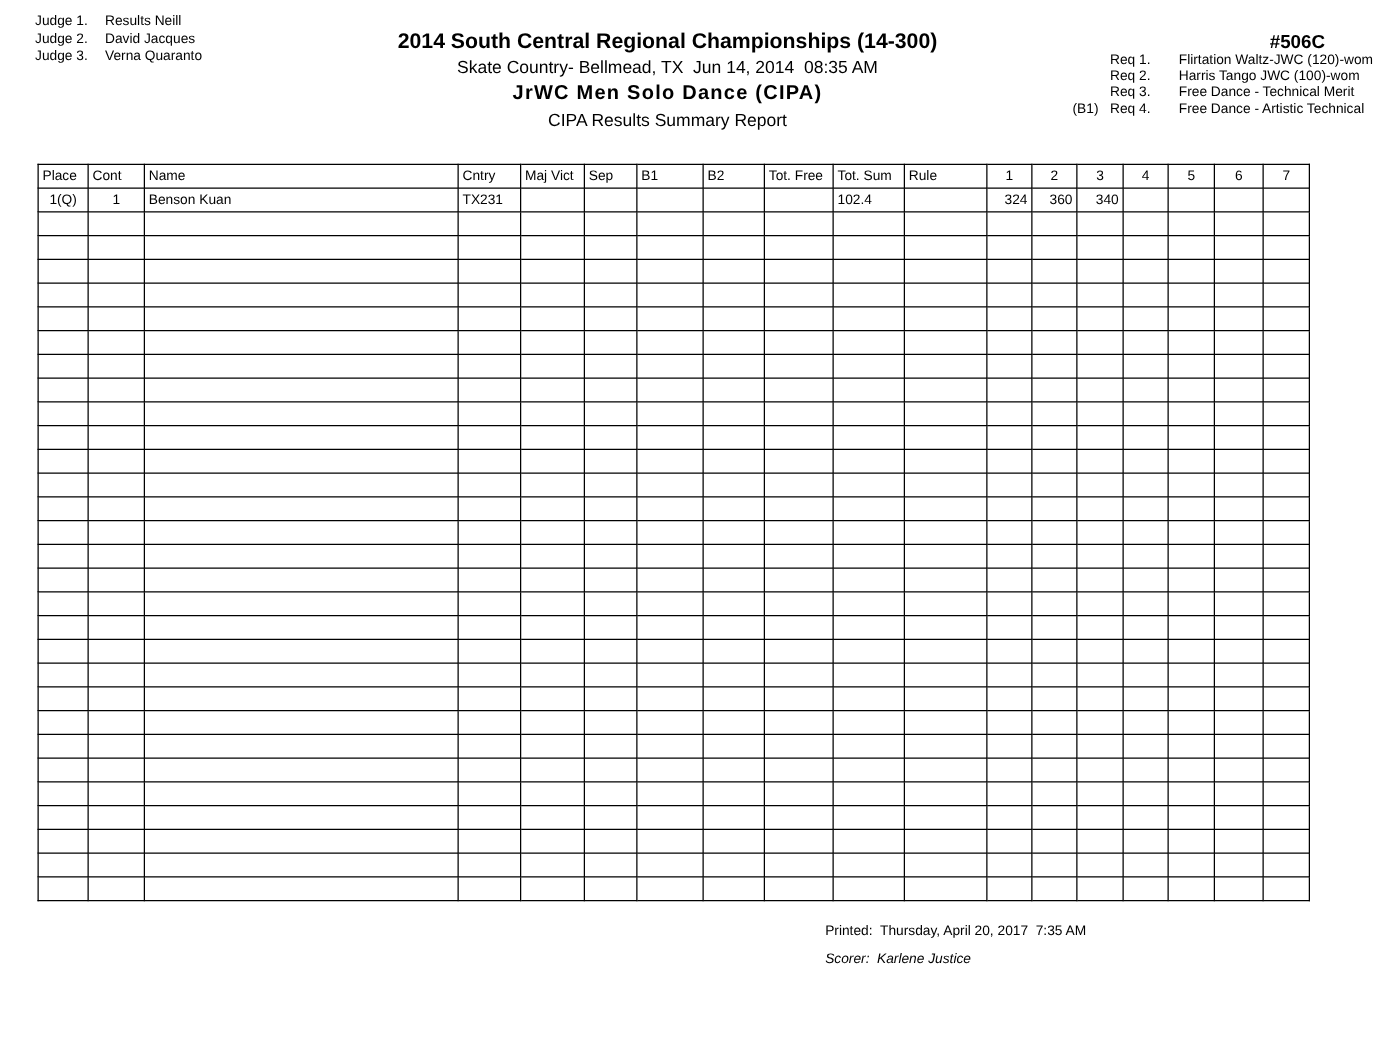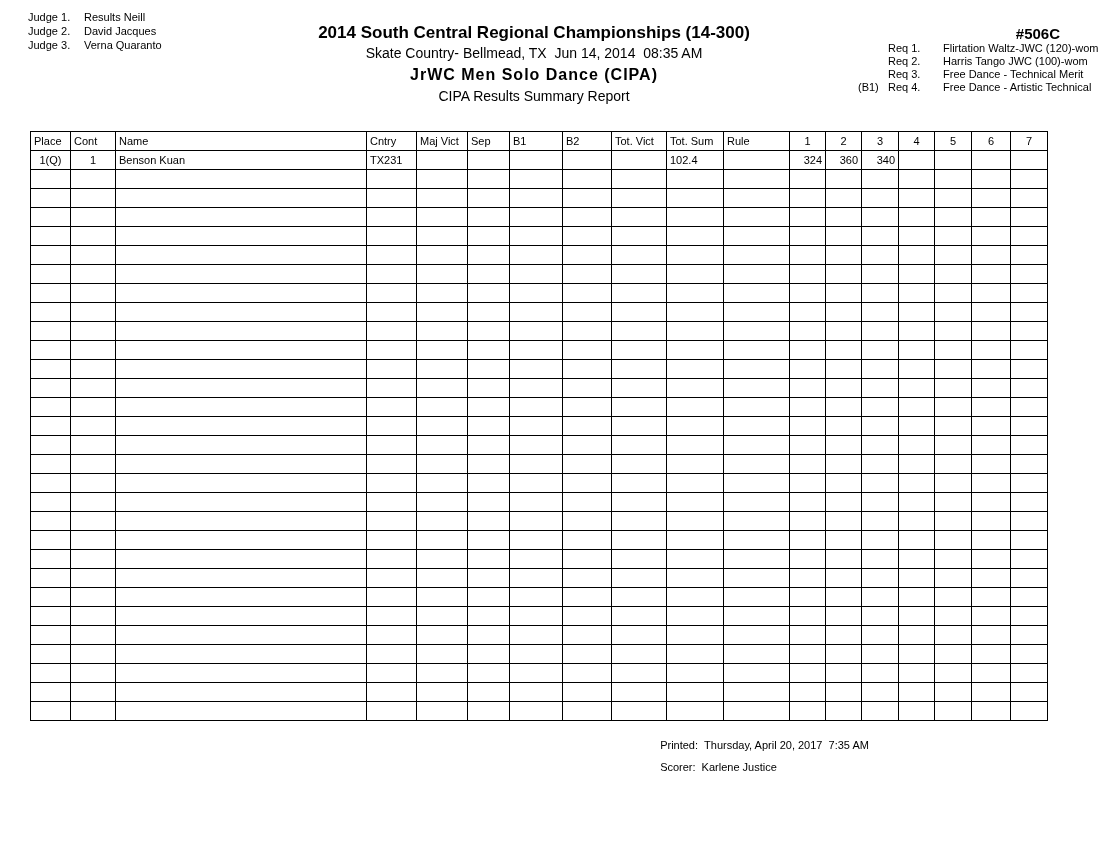--- a/index.html
+++ b/index.html
@@ -37,21 +37,21 @@
     border: 1px solid #000; height: 18px; padding: 0 3px;
     overflow: hidden; white-space: nowrap; font-weight: normal;
   }
   .al-l { text-align: left; }
   .al-c { text-align: center; }
   .al-r { text-align: right; }
 
   
   .footer-line { position: absolute; left: 654px; font-size: 11px; }
   .footer-printed { top: 727px; }
-  .footer-scorer  { top: 749px; }
+  .footer-scorer  { top: 749px; font-style: italic; }
   .footer-label { display: inline-block; margin-right: 6px; }
 </style>
 </head>
 <body>
 
 <div class="judges">
     <div><span class="judge-label">Judge 1.</span><span>Results Neill</span></div>
     <div><span class="judge-label">Judge 2.</span><span>David Jacques</span></div>
     <div><span class="judge-label">Judge 3.</span><span>Verna Quaranto</span></div>
   </div>
@@ -96,21 +96,21 @@
     <thead>
       <tr>
         <th class="al-l">Place</th>
         <th class="al-l">Cont</th>
         <th class="al-l">Name</th>
         <th class="al-l">Cntry</th>
         <th class="al-l">Maj Vict</th>
         <th class="al-l">Sep</th>
         <th class="al-l">B1</th>
         <th class="al-l">B2</th>
-        <th class="al-l">Tot. Vict</th>
+        <th class="al-l">Tot. Free</th>
         <th class="al-l">Tot. Sum</th>
         <th class="al-l">Rule</th>
         <th class="al-c">1</th>
         <th class="al-c">2</th>
         <th class="al-c">3</th>
         <th class="al-c">4</th>
         <th class="al-c">5</th>
         <th class="al-c">6</th>
         <th class="al-c">7</th>
       </tr>

